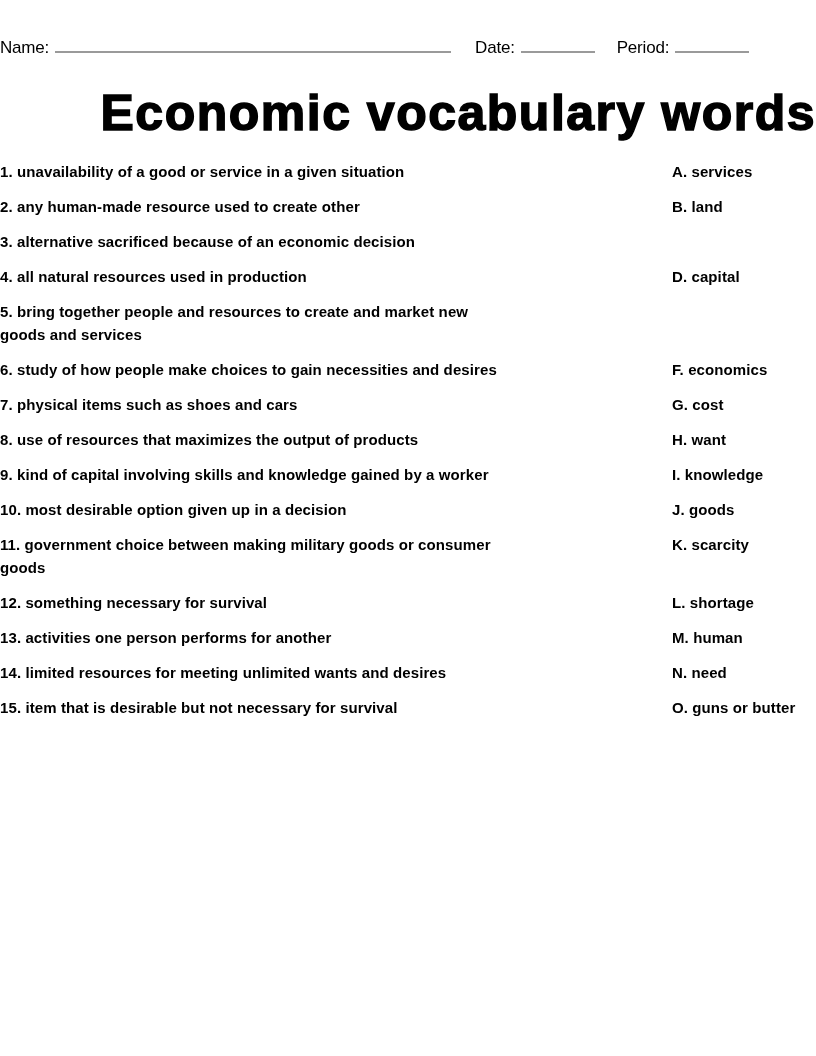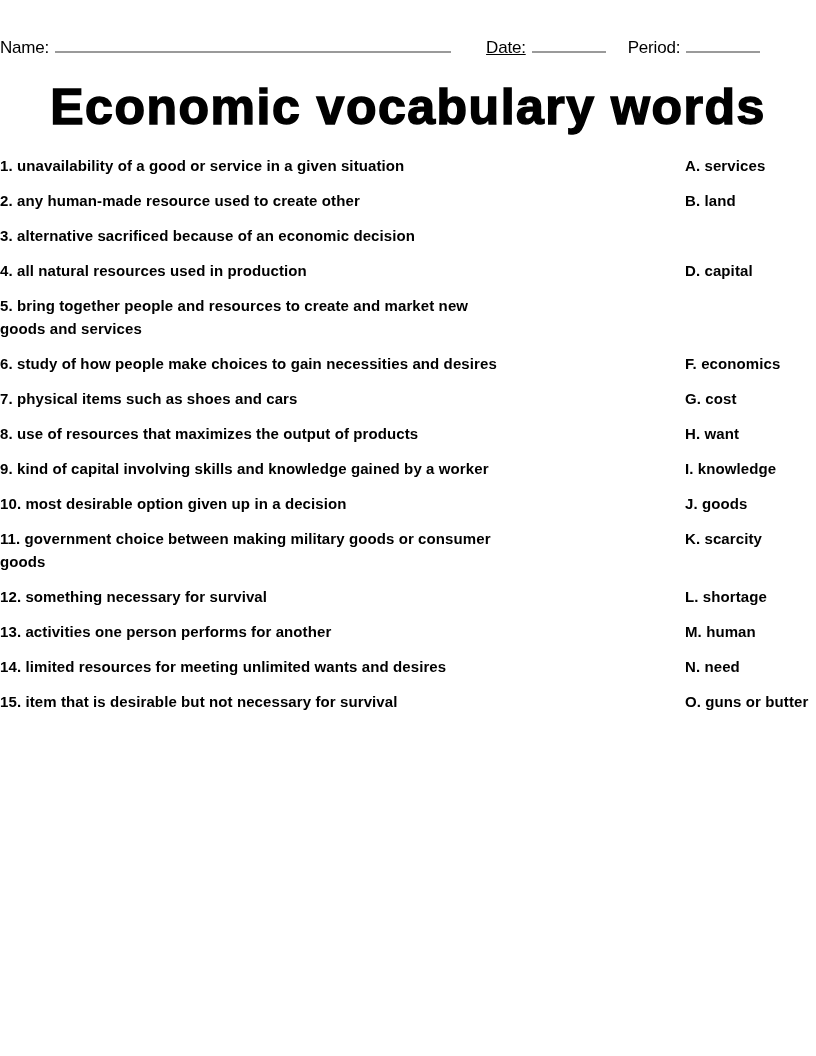--- a/index.html
+++ b/index.html
@@ -34,58 +34,58 @@
   .blank {
     display: inline-block;
     border-bottom: 2px solid #9a9a9a;
     height: 12px;
     vertical-align: -3px;
     margin-left: 6px;
   }
   .blank.name  { width: 396px; }
   .blank.date  { width: 74px; }
   .blank.period{ width: 74px; }
-  .gap-date   { margin-left: 35px; text-decoration: underline; }
+  .gap-date   { margin-left: 24px; }
   .gap-period { margin-left: 22px; margin-top: 36px; }
 
   
   .title {
-    margin-top: 22px;
-    text-align: center;
+    margin-top: 28px;
+    text-align: right;
     font-size: 50px;
     line-height: 54px;
     font-weight: bold;
     letter-spacing: 1.5px;
     -webkit-text-stroke: 1.5px #000;
   }
 
   
   .list {
     margin-top: 20px;
   }
   .row {
     display: flex;
     align-items: flex-start;
     margin-bottom: 12px;
     font-size: 15px;
     font-weight: bold;
     line-height: 23px;
+    gap: 22px;
   }
   .clue {
     flex: 0 0 650px;
     box-sizing: border-box;
     padding-right: 14px;
     white-space: pre-wrap;
     letter-spacing: 0.1px;
   }
   .option {
     flex: 1;
     white-space: nowrap;
     letter-spacing: 0.1px;
-    margin-left: 35px;
   }
 </style>
 </head>
 <body>
 
 <div class="page">
 
   <div class="topline">
     <span class="lbl">Name:</span>
     <span class="blank name"></span>

